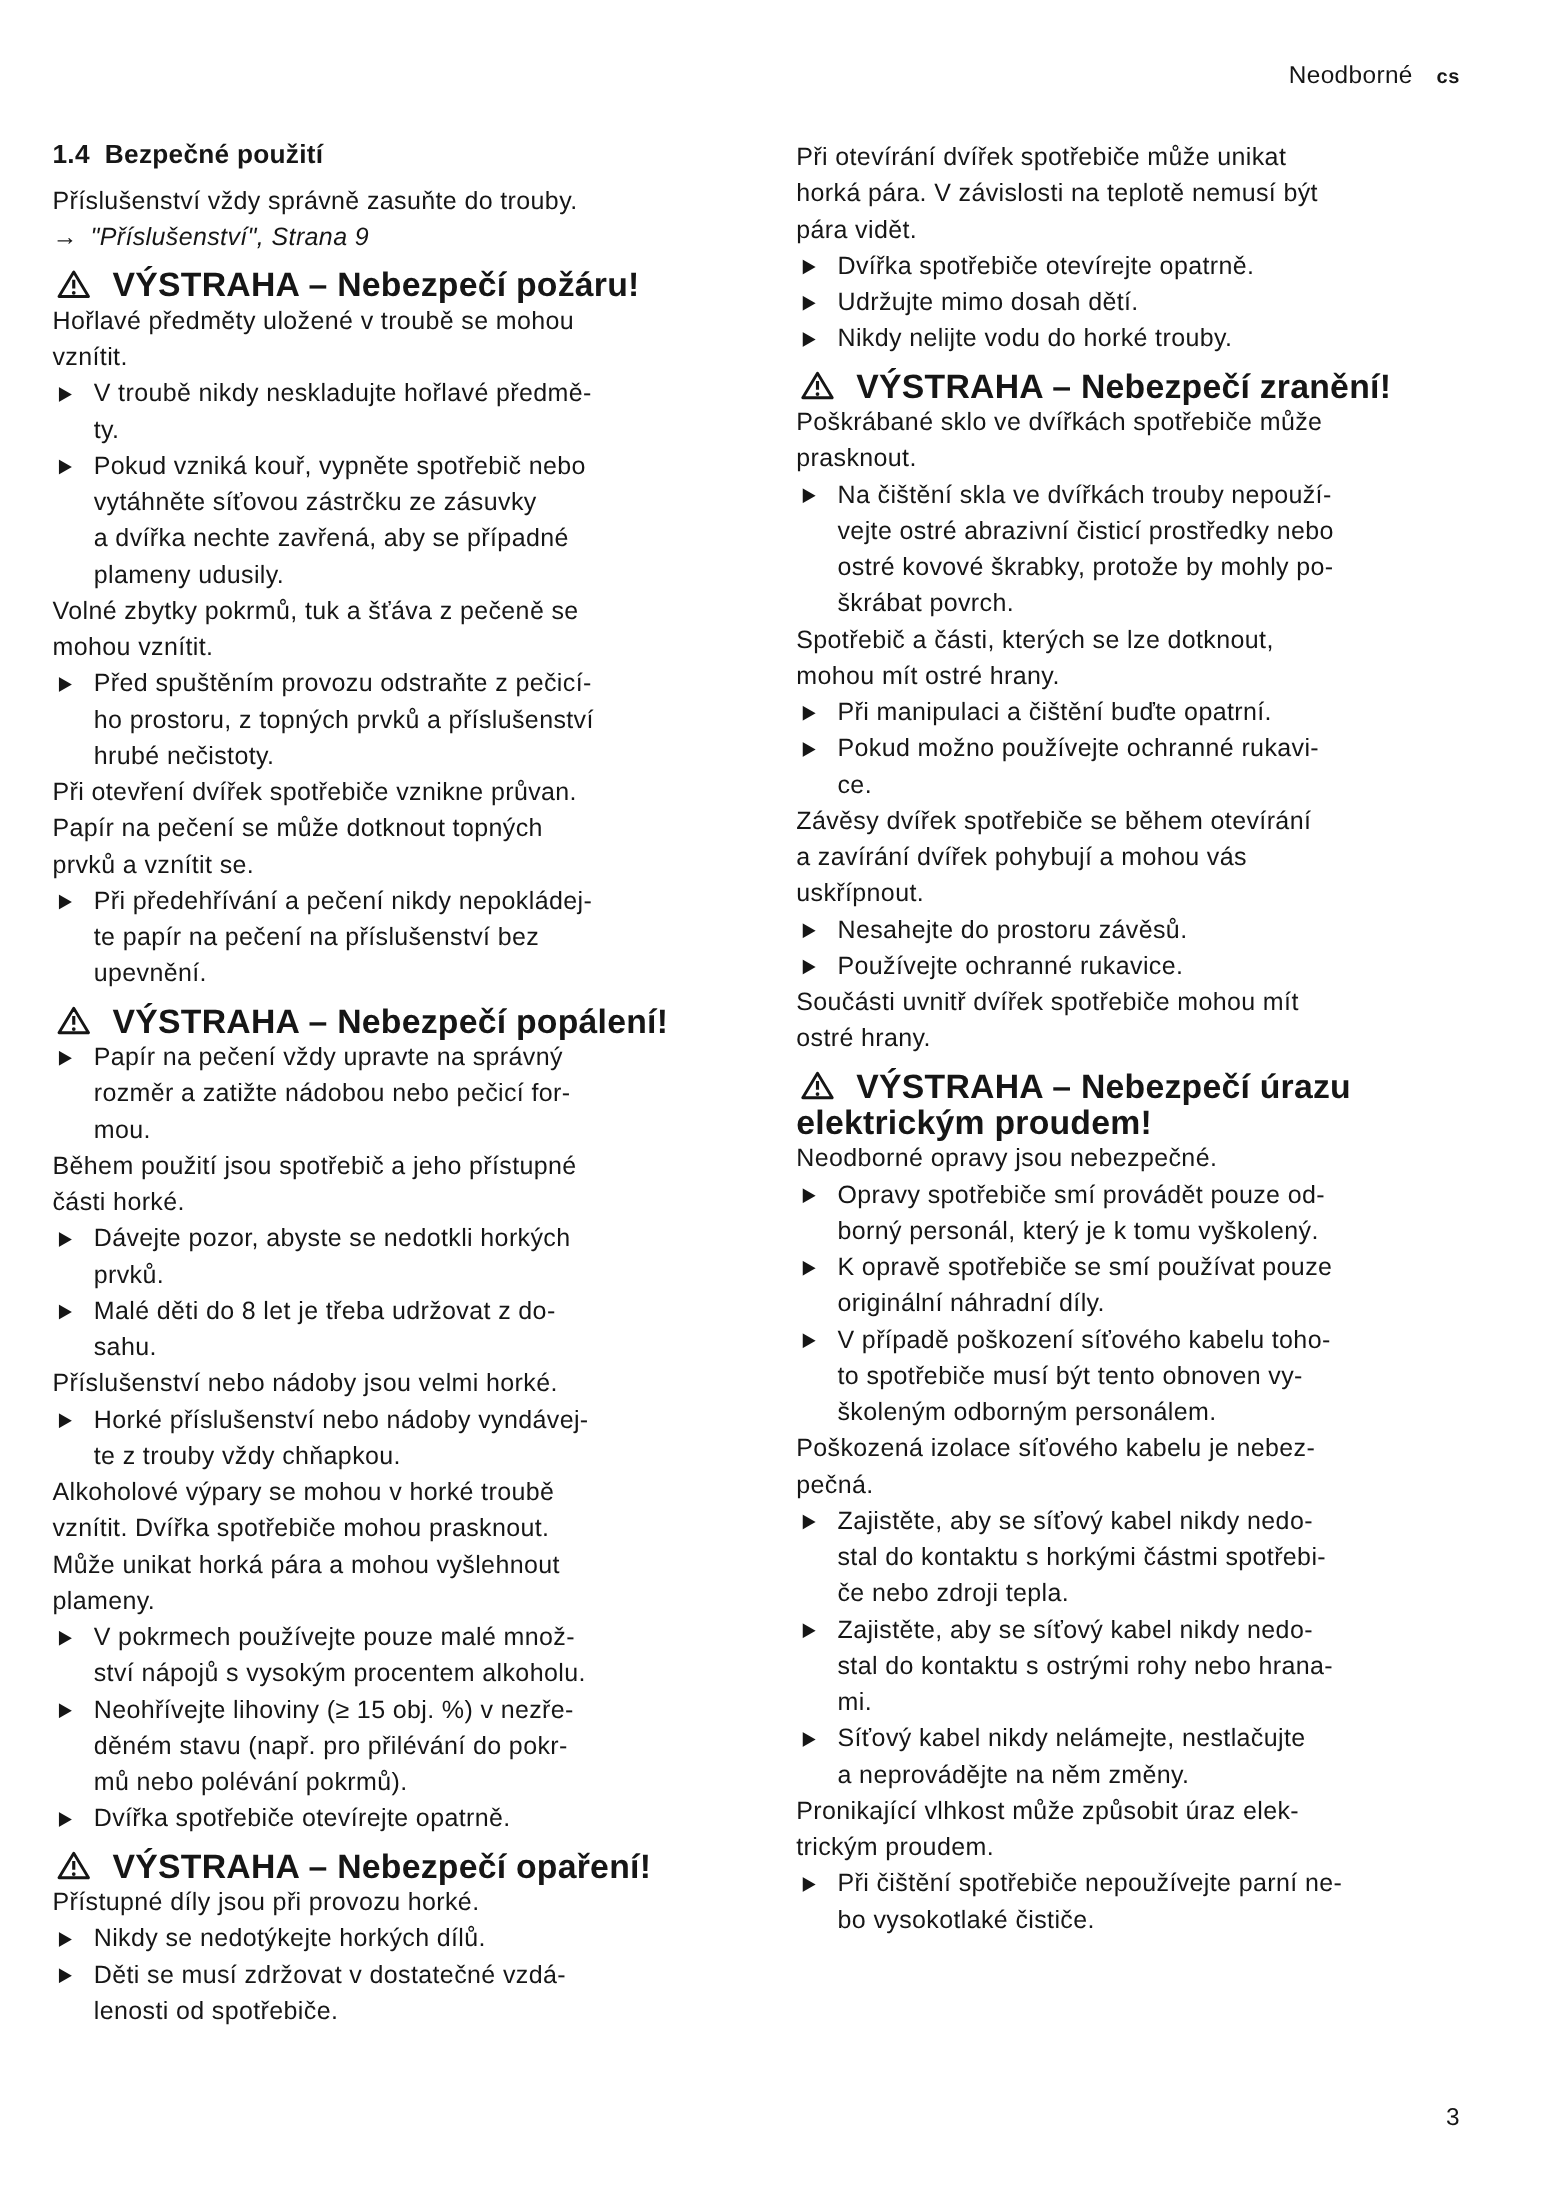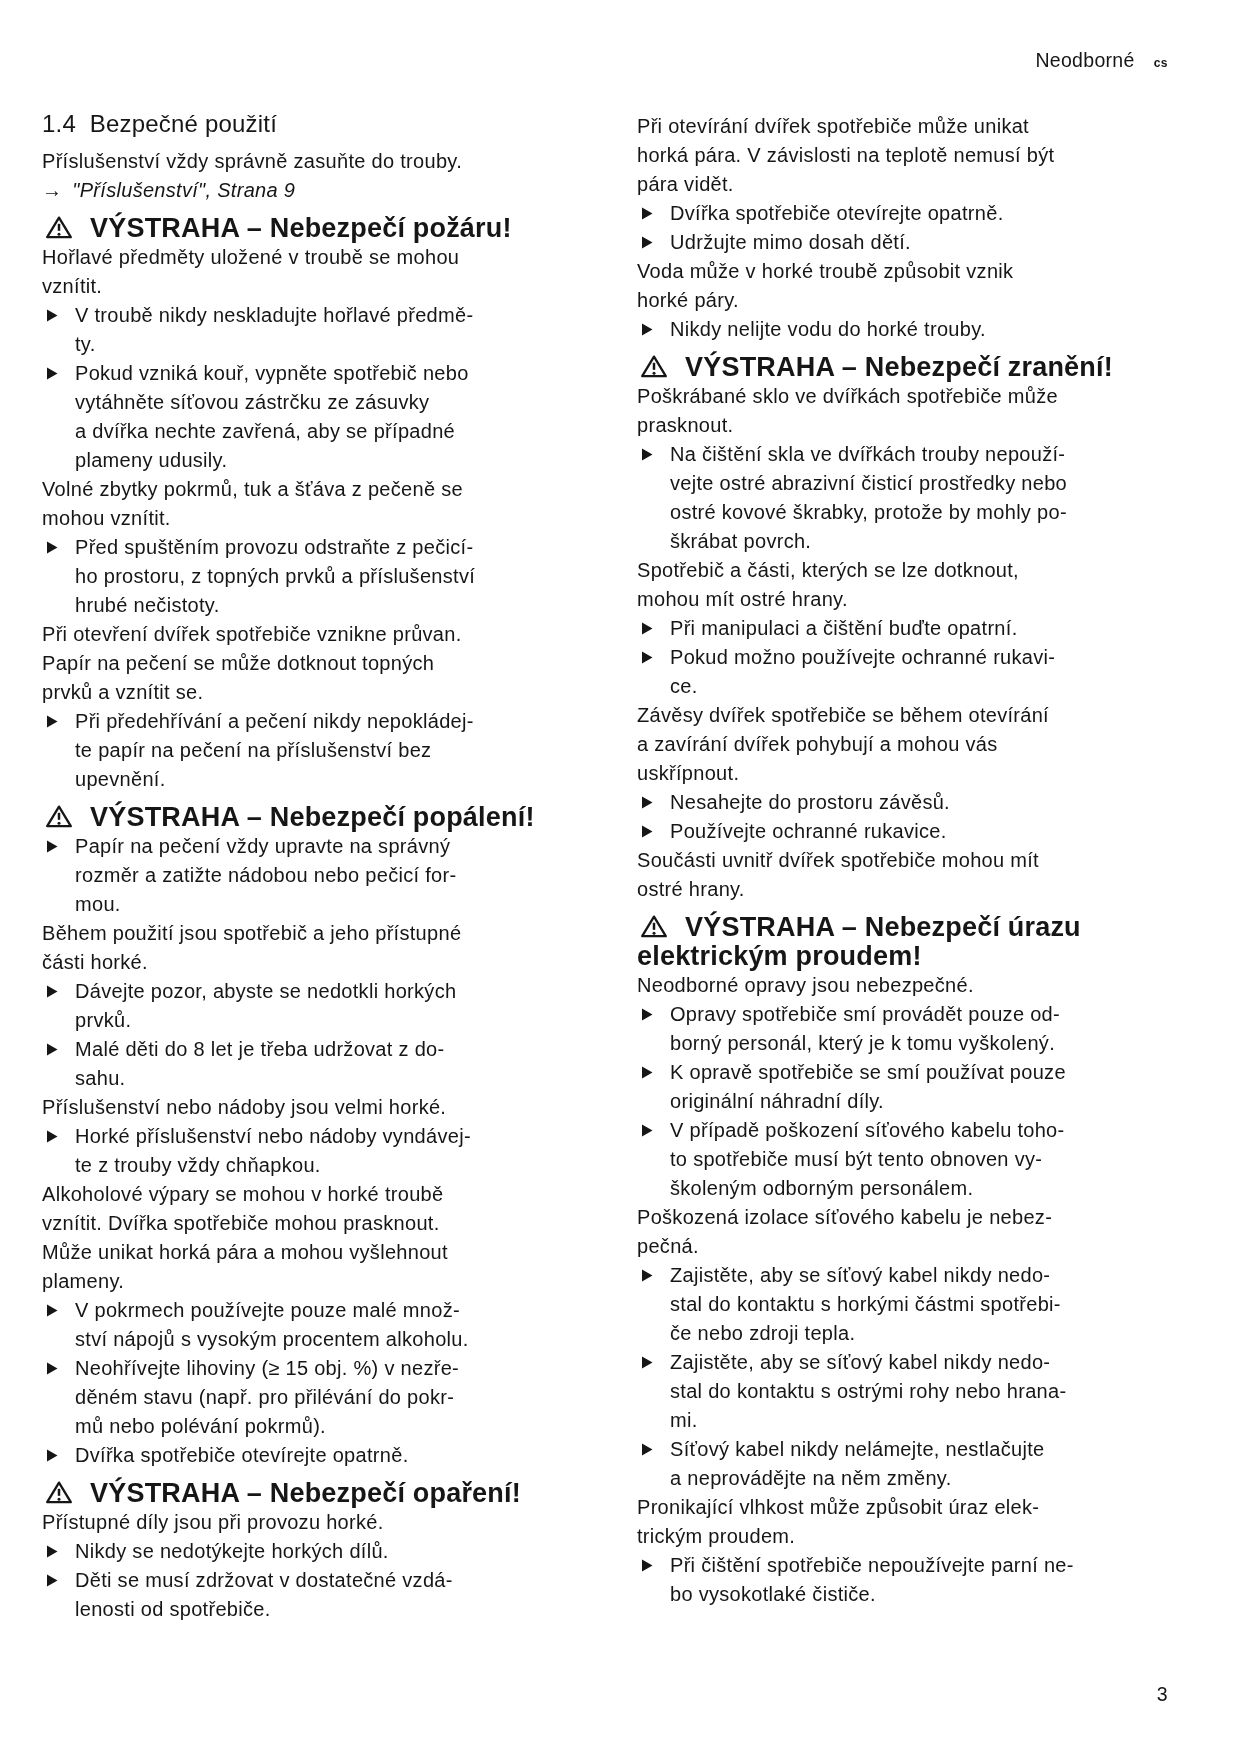--- a/index.html
+++ b/index.html
@@ -7,28 +7,28 @@
     width:1240px;height:1754px;position:relative;
     background:#ffffff;color:#161616;
     font-family:"Liberation Sans","DejaVu Sans",sans-serif;
     font-size:20px;line-height:29px;letter-spacing:0.3px;
     overflow:hidden;
   }
   .running-header{
     position:absolute;top:46px;left:0;right:72px;
     text-align:right;font-size:19.5px;
   }
-  .running-header .lang{font-weight:bold;margin-left:19px;font-size:12px;letter-spacing:0.5px;margin-top:40px;}
+  .running-header .lang{font-weight:bold;margin-left:19px;font-size:16px;letter-spacing:0.5px;margin-top:40px;}
   .content{position:absolute;left:42px;top:108px;display:flex;align-items:flex-start;}
   .col{display:block;}
   .col-left{width:515px;}
   .col-right{width:535px;margin-left:80px;padding-top:4px;}
   .block{white-space:normal;}
   .heading{
-    font-size:24px;font-weight:normal;line-height:31px;
+    font-size:21px;font-weight:bold;line-height:31px;
     margin-bottom:8px;letter-spacing:0.2px;white-space:pre;
   }
   .para{white-space:pre;}
   .ref .arrow{margin-right:10px;}
   .ref .rtext{font-style:italic;white-space:pre;}
   .warn{margin-top:9px;font-weight:bold;font-size:27px;letter-spacing:0.2px;}
   .wicon{display:inline-block;vertical-align:-3px;margin-right:17px;margin-left:3px;line-height:0;}
   .wtext{white-space:pre;}
   .bullet{position:relative;padding-left:33px;}
   .bicon{position:absolute;left:5px;top:8px;line-height:0;}
@@ -137,22 +137,20 @@
   <div class="col col-right">
       <div class="block para">Při otevírání dvířek spotřebiče může unikat
 horká pára. V závislosti na teplotě nemusí být
 pára vidět.</div>
       <div class="block bullet"><span class="bicon"><svg width="11" height="13" viewBox="0 0 11 13">
             <polygon points="0,0.5 10.5,6.5 0,12.5" fill="#161616"></polygon>
           </svg></span><span class="btext">Dvířka spotřebiče otevírejte opatrně.</span></div>
       <div class="block bullet"><span class="bicon"><svg width="11" height="13" viewBox="0 0 11 13">
             <polygon points="0,0.5 10.5,6.5 0,12.5" fill="#161616"></polygon>
           </svg></span><span class="btext">Udržujte mimo dosah dětí.</span></div>
-      <div class="block para">Voda může v horké troubě způsobit vznik
-horké páry.</div>
       <div class="block bullet"><span class="bicon"><svg width="11" height="13" viewBox="0 0 11 13">
             <polygon points="0,0.5 10.5,6.5 0,12.5" fill="#161616"></polygon>
           </svg></span><span class="btext">Nikdy nelijte vodu do horké trouby.</span></div>
       <div class="block warn"><span class="wicon"><svg width="28" height="25" viewBox="0 0 28 25">
             <path d="M14 2.6 L25.8 22.2 L2.2 22.2 Z" fill="none" stroke="#161616" stroke-width="2.3" stroke-linejoin="round"></path>
             <path d="M14 8.8 L14 15.8" stroke="#161616" stroke-width="2.5"></path>
             <circle cx="14" cy="19.2" r="1.5" fill="#161616"></circle>
           </svg></span><span class="wtext">VÝSTRAHA – Nebezpečí zranění!</span></div>
       <div class="block para">Poškrábané sklo ve dvířkách spotřebiče může
 prasknout.</div>

